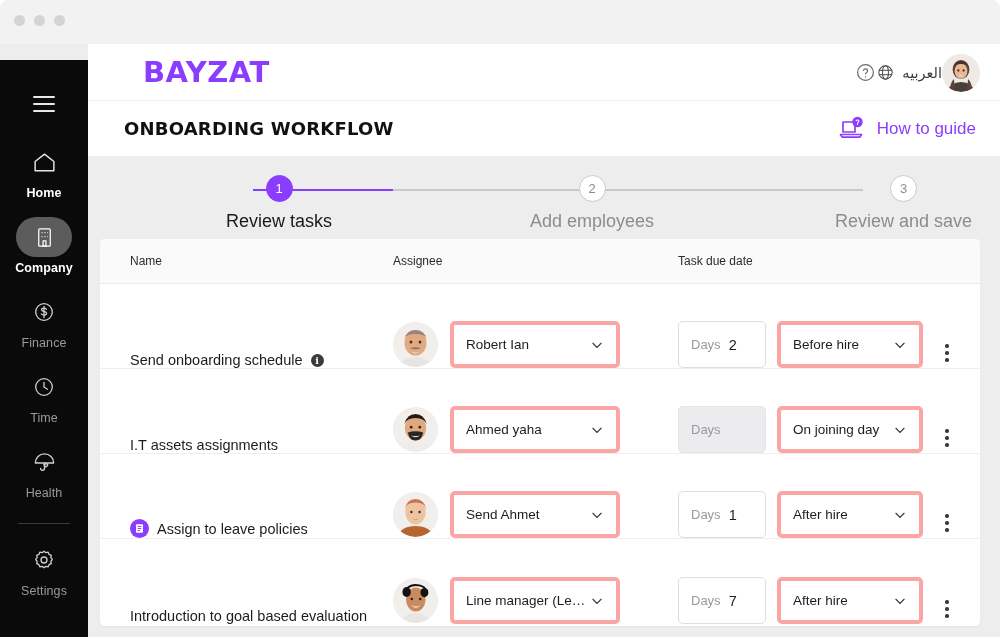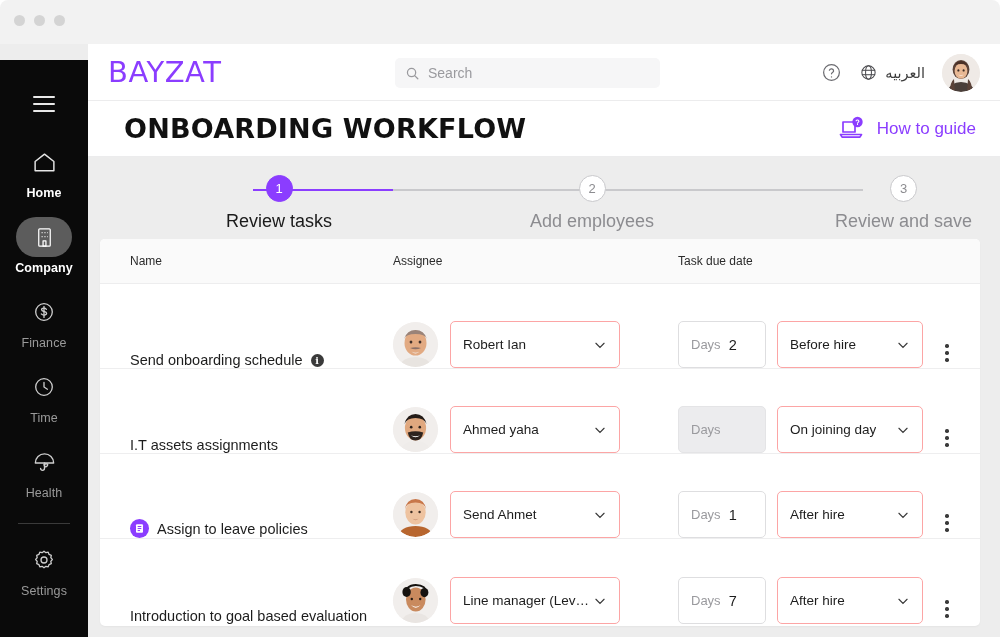--- a/index.html
+++ b/index.html
@@ -49,54 +49,54 @@
   .nav-item.active .nav-label, .nav-item.bright .nav-label { color: #ffffff; font-weight: 600; }
   .nav-sep { width: 52px; height: 1px; background: #3a3a3a; margin: 6px 0 16px 0; }
 
   
   .topbar {
     position: absolute; left: 88px; top: 44px; width: 912px; height: 57px;
     background: #ffffff; display: flex; align-items: center;
     border-bottom: 1px solid #ececed;
   }
   .logo {
-    margin-left: 20px; font-size: 29px; font-weight: 400; color: #8b3dff;
+    margin-left: 55px; font-size: 29px; font-weight: 700; color: #8b3dff;
     letter-spacing: 0.5px; font-family: "DejaVu Sans", sans-serif;
   }
   .search-box {
     position: absolute; left: 307px; top: 14px; width: 265px; height: 30px;
     background: #f6f6f7; border-radius: 5px; display: flex; align-items: center;
     padding: 0 10px; cursor: text;
   }
   .search-input {
     border: none; outline: none; background: transparent; font-size: 14px;
     color: #3c3c3c; width: 215px; margin-left: 8px;
     font-family: "Liberation Sans", sans-serif;
   }
   .search-input::placeholder { color: #9a9a9e; }
 
   .topbar-right {
     position: absolute; right: 20px; top: 0; height: 57px;
-    display: flex; align-items: center; gap: 17px;
+    display: flex; align-items: center; 
   }
   .lang { display: flex; align-items: center; gap: 7px; cursor: pointer; }
   .lang-text { font-size: 14.5px; color: #3c3c3c; direction: rtl; }
   .user-avatar {
     width: 38px; height: 38px; border-radius: 50%; overflow: hidden;
     background: #f0ece9; cursor: pointer; position: relative;
   }
 
   
   .title-row {
     position: absolute; left: 88px; top: 101px; width: 912px; height: 56px;
     background: #ffffff; display: flex; align-items: center;
     border-bottom: 1px solid #ececed;
   }
   .page-title {
-    margin-left: 36px; font-size: 27px; font-weight: 700; color: #111;
+    margin-left: 36px; font-size: 18px; font-weight: 700; color: #111;
     letter-spacing: .2px; font-family: "DejaVu Sans", sans-serif;
   }
   .guide-link {
     position: absolute; right: 24px; display: flex; align-items: center;
     gap: 10px; cursor: pointer;
   }
   .guide-text { font-size: 17px; color: #8b3dff; font-weight: 500; }
 
   
   .stepper {
@@ -155,21 +155,21 @@
     color: #fff; font-size: 9.5px; font-weight: 700; flex-shrink: 0;
     font-family: "DejaVu Serif", serif;
   }
 
   .cell-assignee { width: 285px; display: flex; align-items: center; gap: 12px; }
   .row-avatar {
     width: 45px; height: 45px; border-radius: 50%; overflow: hidden;
     background: #f1eeec; flex-shrink: 0; position: relative;
   }
   .select-box {
-    width: 170px; height: 47px; border: 1px solid #fca5a5; border-radius: 5px;
+    width: 170px; height: 47px; border: 4px solid #fca5a5; border-radius: 5px;
     display: flex; align-items: center; justify-content: space-between;
     padding: 0 12px; cursor: pointer; background: #fff;
   }
   .select-box .val { font-size: 13.5px; color: #1d1d1d; white-space: nowrap;
                      overflow: hidden; text-overflow: ellipsis; }
 
   .cell-due { flex: 1; display: flex; align-items: center; gap: 11px; }
   .days-box {
     width: 88px; height: 47px; border: 1px solid #dedee0; border-radius: 5px;
     display: flex; align-items: center; gap: 8px; padding: 0 12px; background: #fff;
@@ -278,27 +278,20 @@
           <path d="M12 3.2 l1.9 1.5 2.3-.5 .9 2.2 2.2.9 -.5 2.3 1.5 1.9 -1.5 1.9 .5 2.3 -2.2 .9 -.9 2.2 -2.3-.5 -1.9 1.5 -1.9-1.5 -2.3 .5 -.9-2.2 -2.2-.9 .5-2.3 -1.5-1.9 1.5-1.9 -.5-2.3 2.2-.9 .9-2.2 2.3 .5 Z"></path>
         </svg>
       </div>
       <div class="nav-label">Settings</div>
     </div>
   </nav>
 
   <header class="topbar">
     <div class="logo">BAYZAT</div>
 
-    <div class="search-box">
-      <svg width="15" height="15" viewBox="0 0 24 24" fill="none" stroke="#9a9a9e" stroke-width="2" stroke-linecap="round">
-        <circle cx="10.5" cy="10.5" r="6.6"></circle>
-          <line x1="15.4" y1="15.4" x2="20.5" y2="20.5"></line>
-      </svg>
-      <input class="search-input" type="text" placeholder="Search" style="">
-    </div>
 
     <div class="topbar-right">
       <svg width="21" height="21" viewBox="0 0 24 24" fill="none" stroke="#6b6b70" stroke-width="1.4" stroke-linecap="round">
         <circle cx="12" cy="12" r="9"></circle>
         <path d="M9.6 9.3a2.5 2.5 0 0 1 4.8.9c0 1.7-2.4 2-2.4 3.3"></path>
         <circle cx="12" cy="17" r=".75" fill="#6b6b70" stroke="none"></circle>
       </svg>
 
       <div class="lang">
         <svg width="19" height="19" viewBox="0 0 24 24" fill="none" stroke="#4a4a4e" stroke-width="1.3">

